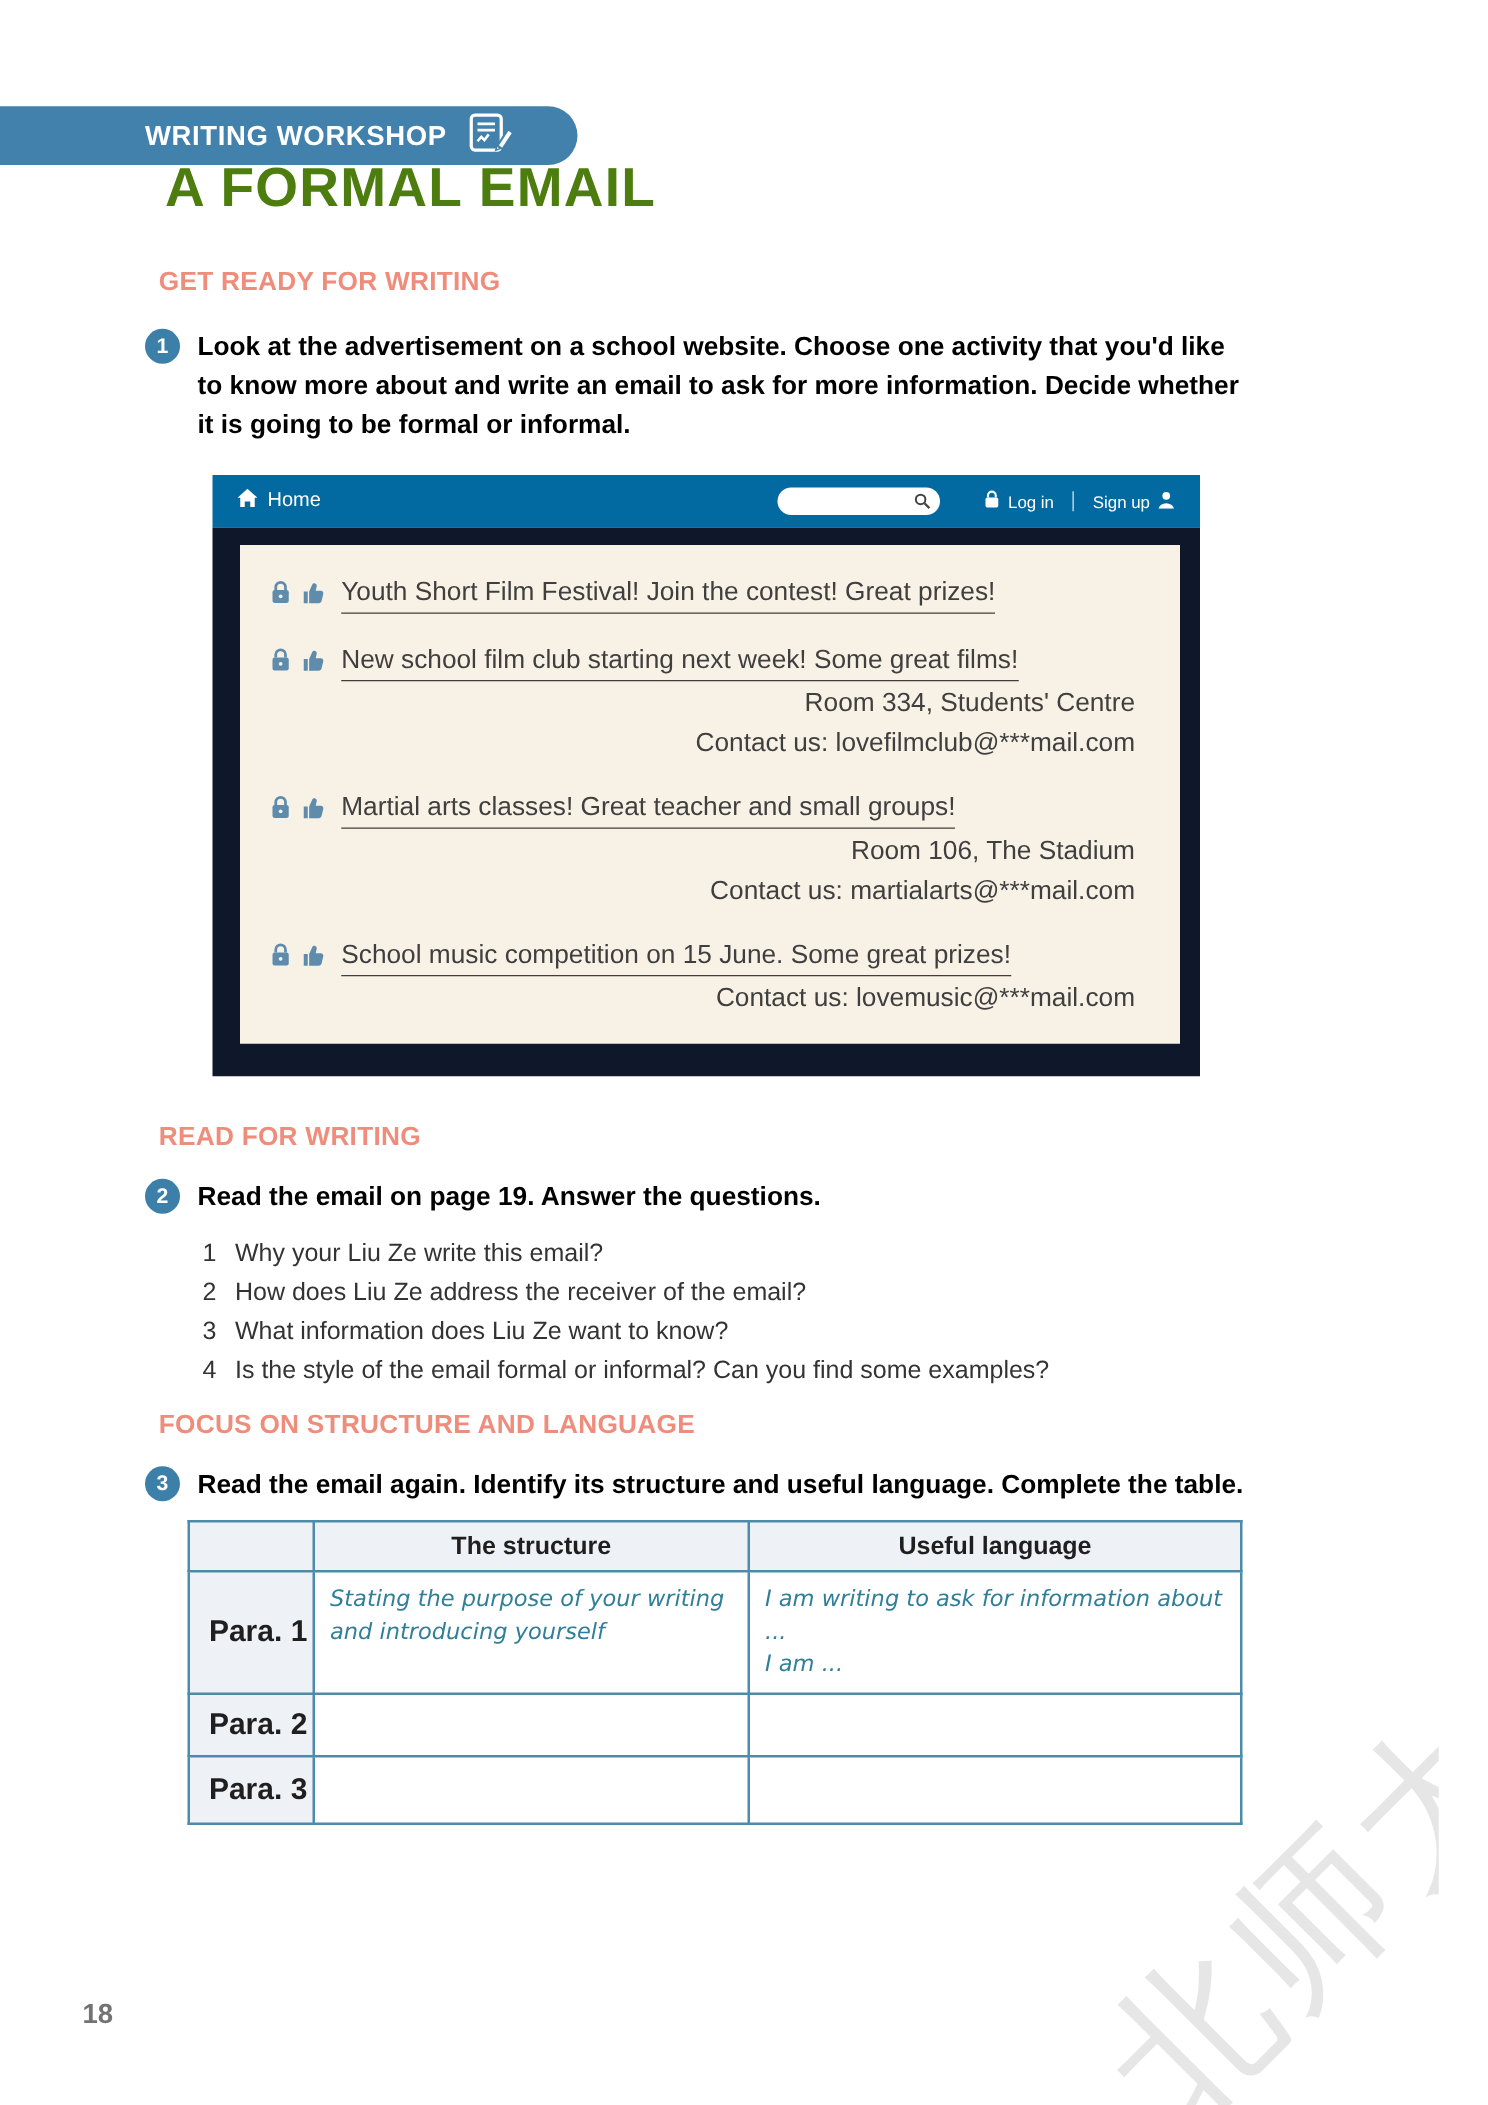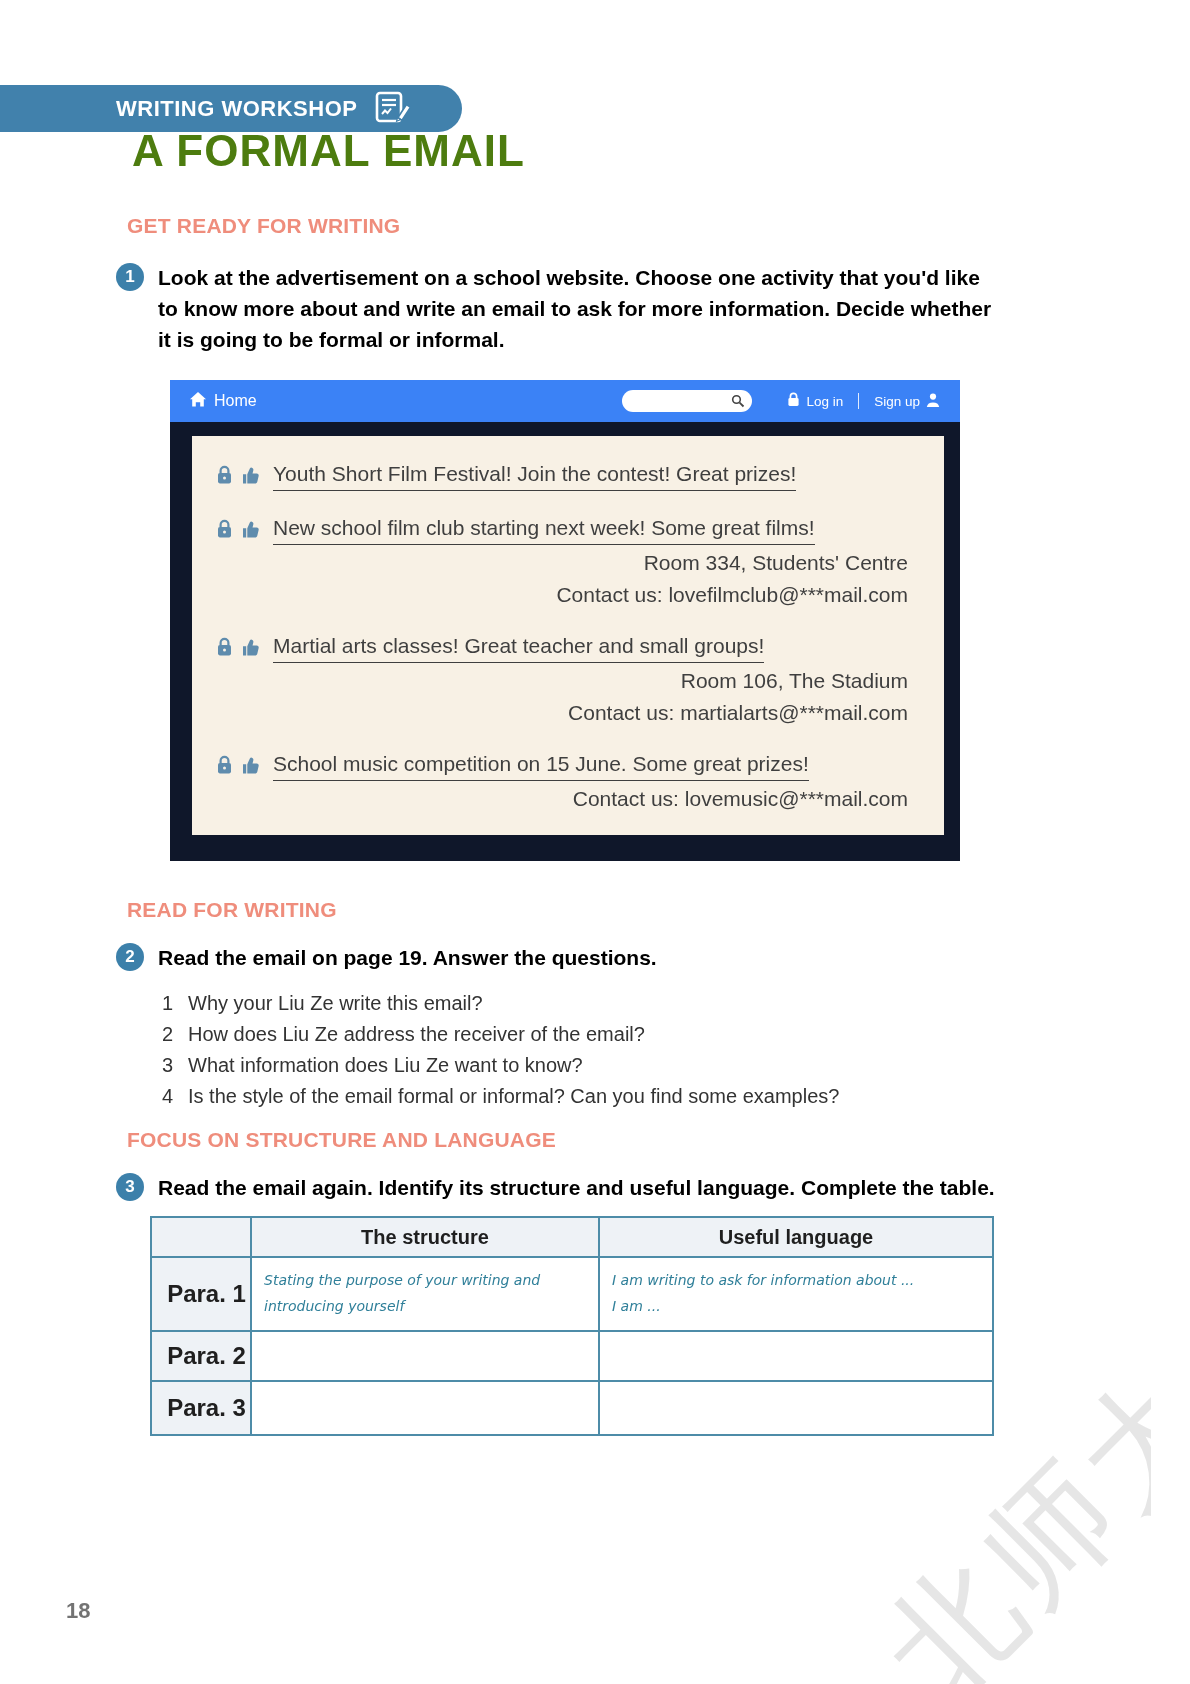--- a/index.html
+++ b/index.html
@@ -29,21 +29,21 @@
   .num-badge{
     flex:0 0 auto;width:28px;height:28px;border-radius:50%;background:#3c80aa;
     color:#fff;font-size:17px;font-weight:bold;display:flex;align-items:center;justify-content:center;
     margin-top:1px;
   }
   .instruction{font-size:21px;font-weight:bold;line-height:31px;color:#000000;}
 
   
   .website{position:absolute;top:380px;left:170px;width:790px;}
   .navbar{
-    height:42px;background:#3b82f6;display:flex;align-items:center;
+    height:42px;background:#0369a1;display:flex;align-items:center;
     padding:0 20px;box-sizing:border-box;color:#fff;gap:15px;
   }
   .nav-home{display:flex;align-items:center;gap:8px;font-size:16px;cursor:pointer;}
   .nav-spacer{flex:1;}
   .search-wrap{position:relative;margin-right:20px;}
   .search-input{
     width:130px;height:22px;border:none;border-radius:11px;background:#fff;
     padding:0 24px 0 10px;font-size:12px;outline:none;box-sizing:border-box;
   }
   .search-icon{position:absolute;right:7px;top:4px;}
@@ -76,21 +76,21 @@
     background:#eef2f6;font-size:20px;font-weight:bold;color:#1f1f1f;height:40px;text-align:center;
   }
   .corner-cell{background:#eef2f6;width:100px;}
   .col-structure{width:348px;}
   .col-useful{width:394px;}
   .row-label{
     background:#eef2f6;font-size:24px;font-weight:bold;color:#1f1f1f;text-align:center;padding-left:12px;
   }
   .cell-hand{
     font-family:"DejaVu Sans",sans-serif;font-style:italic;color:#2f7f99;
-    font-size:14px;line-height:26px;padding:9px 12px;vertical-align:top;
+    font-size:18px;line-height:26px;padding:9px 12px;vertical-align:top;
   }
   .row-p1{height:74px;}
   .row-p2{height:50px;}
   .row-p3{height:54px;}
 
   
   .page-number{position:absolute;left:66px;top:1598px;font-size:22px;font-weight:bold;color:#737373;}
   .watermark{
     position:absolute;left:830px;top:1400px;width:540px;
     transform:rotate(-45deg);transform-origin:center;

